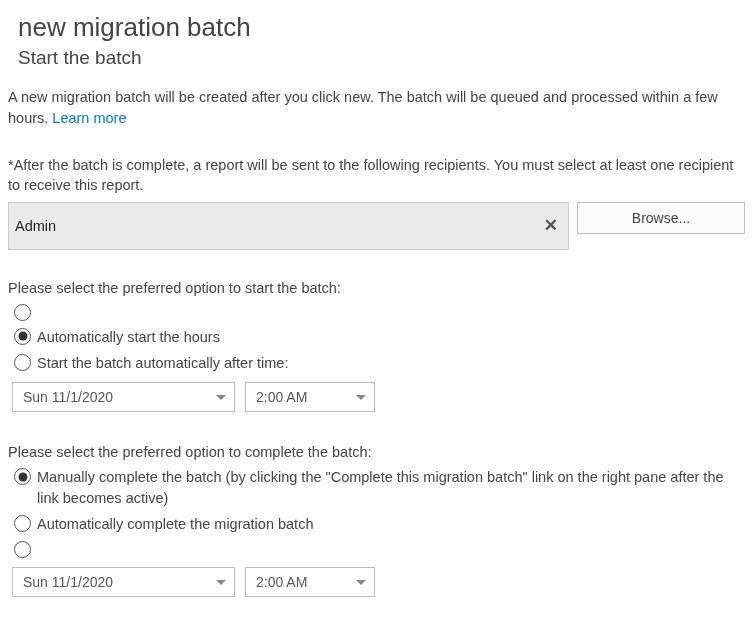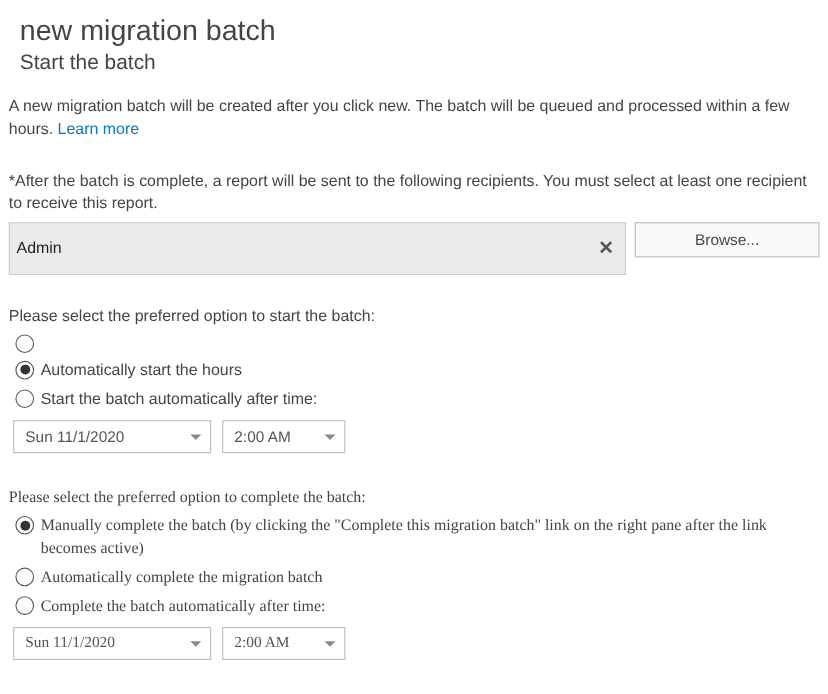--- a/index.html
+++ b/index.html
@@ -133,30 +133,30 @@
       align-items: center;
       justify-content: space-between;
       border: 1px solid #bbb;
       height: 30px;
       padding: 0 8px 0 10px;
       background: #fff;
       cursor: pointer;
       font-size: 14px;
       color: #555;
     }
-    .date-box { width: 180px; }
-    .time-box { width: 112px; }
+    .date-box { width: 223px; }
+    .time-box { width: 130px; }
     .chevron-down {
       width: 0;
       height: 0;
       border-left: 5px solid transparent;
       border-right: 5px solid transparent;
       border-top: 5px solid #888;
     }
-    .complete-section { margin-top: 32px; font-family: Liberation Serif, serif; }
+    .complete-section { margin-top: 32px; }
     .datetime-row-last { margin-bottom: 0; }
   </style>
 </head>
 <body>
 
 <h1 class="page-title">new migration batch</h1>
 <h2 class="subtitle">Start the batch</h2>
 
 <p class="body-text">
   <span>A new migration batch will be created after you click new. The batch will be queued and processed within a few hours. </span><a href="#" class="learn-more">Learn more</a>
@@ -203,21 +203,20 @@
     <div class="radio-row">
       <span class="radio checked"></span>
       <span class="radio-label">Manually complete the batch (by clicking the "Complete this migration batch" link on the right pane after the link becomes active)</span>
     </div>
     <div class="radio-row">
       <span class="radio"></span>
       <span class="radio-label">Automatically complete the migration batch</span>
     </div>
     <div class="radio-row">
       <span class="radio"></span>
-      <span class="radio-label">Complete the batch automatically after time:</span>
     </div>
   </div>
   <div class="datetime-row datetime-row-last">
     <div class="select-box date-box">
       <span>Sun 11/1/2020</span>
       <span class="chevron-down"></span>
     </div>
     <div class="select-box time-box">
       <span>2:00 AM</span>
       <span class="chevron-down"></span>

